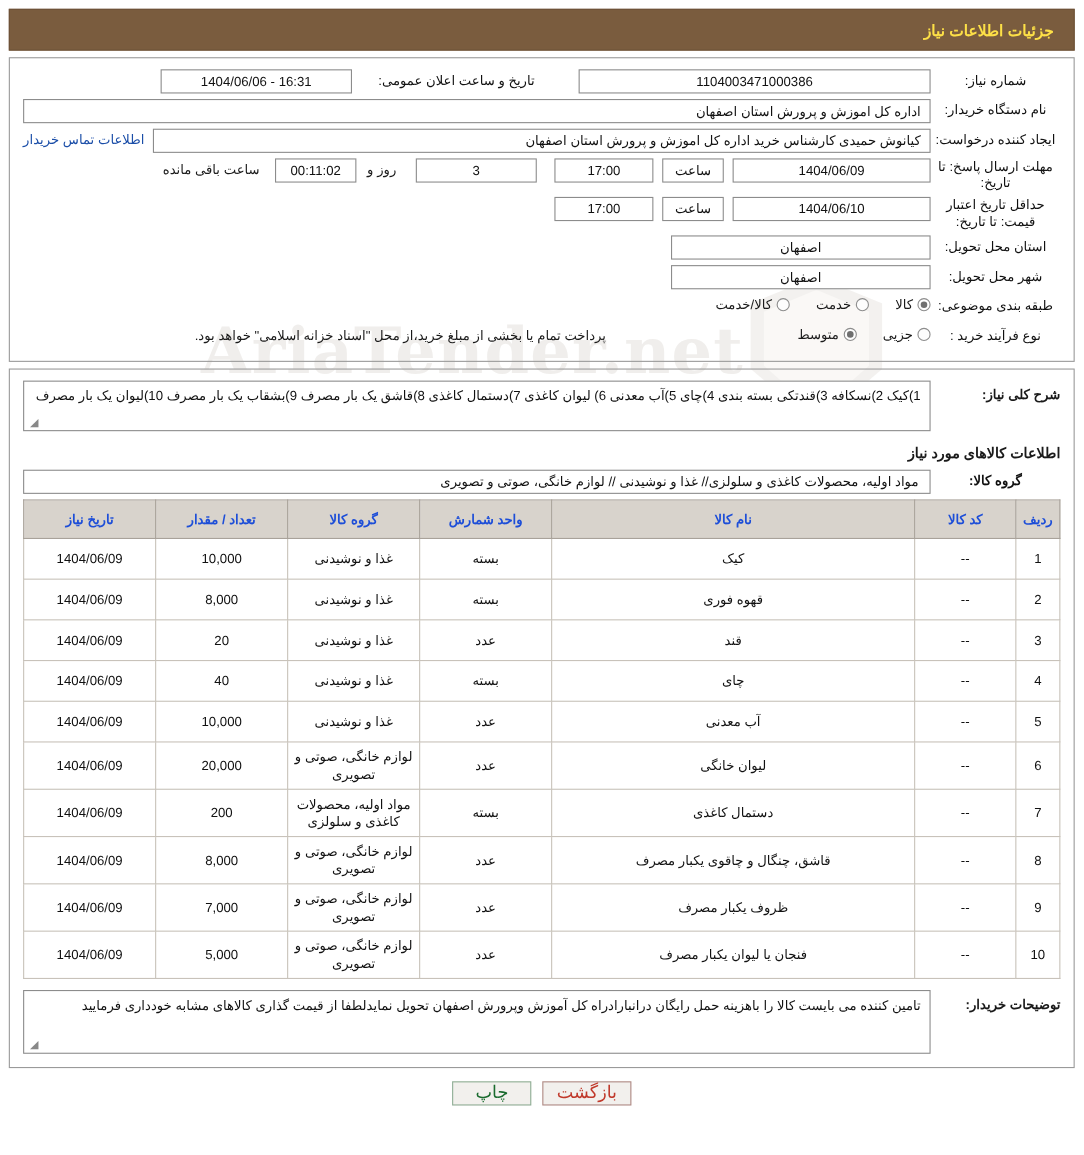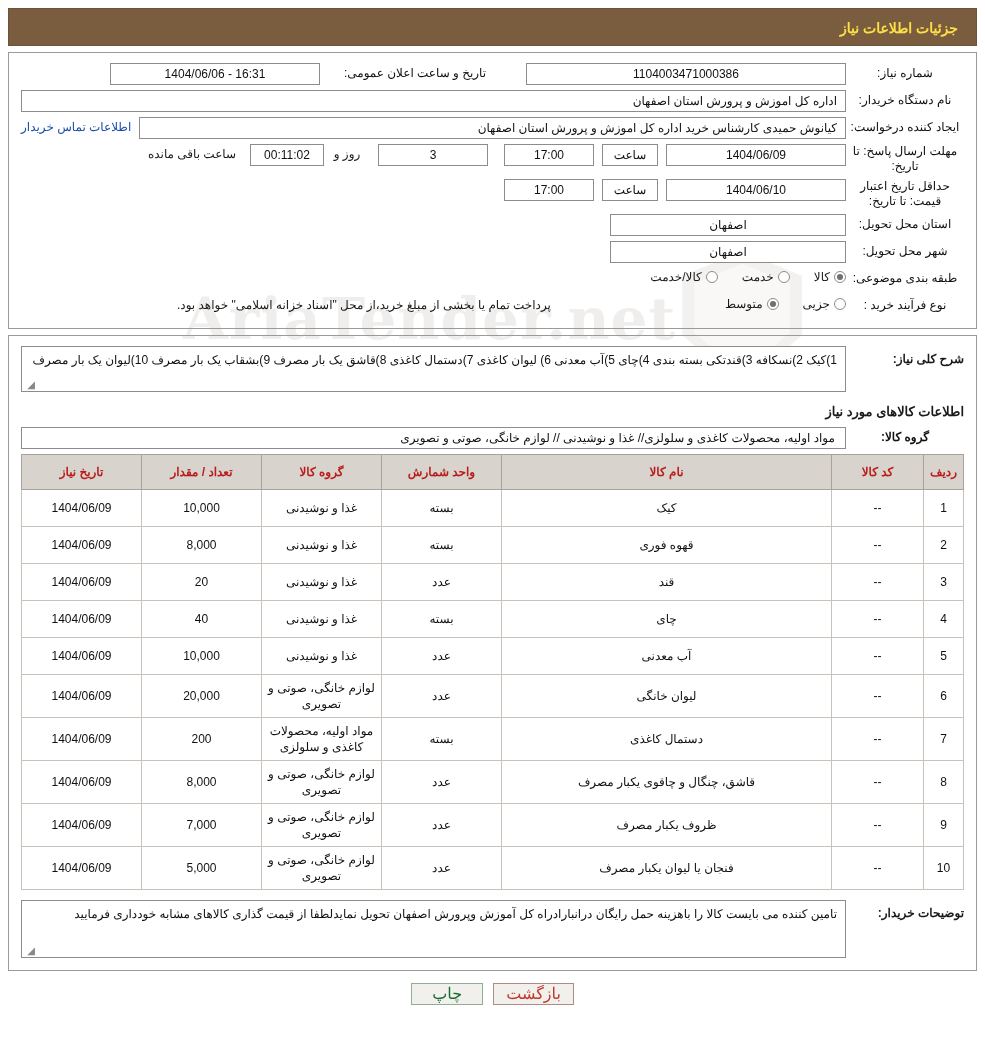--- a/index.html
+++ b/index.html
@@ -210,21 +210,21 @@
     border-collapse: collapse;
     margin-top: 4px;
     background: #ffffff;
     table-layout: fixed;
   }
   table.items th {
     background: #d8d3cc;
     border: 1px solid #a9a29a;
     font-size: 12px;
     font-weight: bold;
-    color: #b91c1c;
+    color: #1d4ed8;
     height: 30px;
     text-align: center;
     padding: 2px 3px;
   }
   table.items td {
     border: 1px solid #c8c2ba;
     font-size: 12px;
     color: #111;
     text-align: center;
     padding: 5px 3px;
@@ -275,21 +275,21 @@
 
   <div class="titlebar">جزئیات اطلاعات نیاز</div>
 
   <div class="panel top">
 
     <div class="frow">
       <div class="flabel w1">شماره نیاز:</div>
       <div class="fbox" style="width:320px;">1104003471000386</div>
       <div class="spacer-m"></div>
       <div class="flabel" style="width:190px;">تاریخ و ساعت اعلان عمومی:</div>
-      <div class="fbox" style="width:210px;">16:31 - 1404/06/06</div>
+      <div class="fbox" style="width:174px;">16:31 - 1404/06/06</div>
     </div>
 
     <div class="frow">
       <div class="flabel w1">نام دستگاه خریدار:</div>
       <div class="fbox grow" style="text-align:right;padding-right:8px;">اداره کل اموزش و پرورش استان اصفهان</div>
     </div>
 
     <div class="frow">
       <div class="flabel w1">ایجاد کننده درخواست:</div>
       <div class="fbox grow" style="text-align:right;padding-right:8px;">کیانوش حمیدی کارشناس خرید اداره کل اموزش و پرورش استان اصفهان</div>

